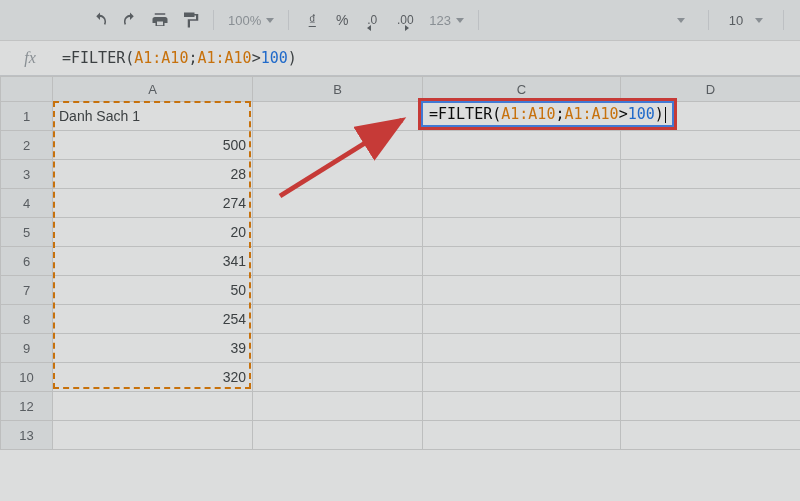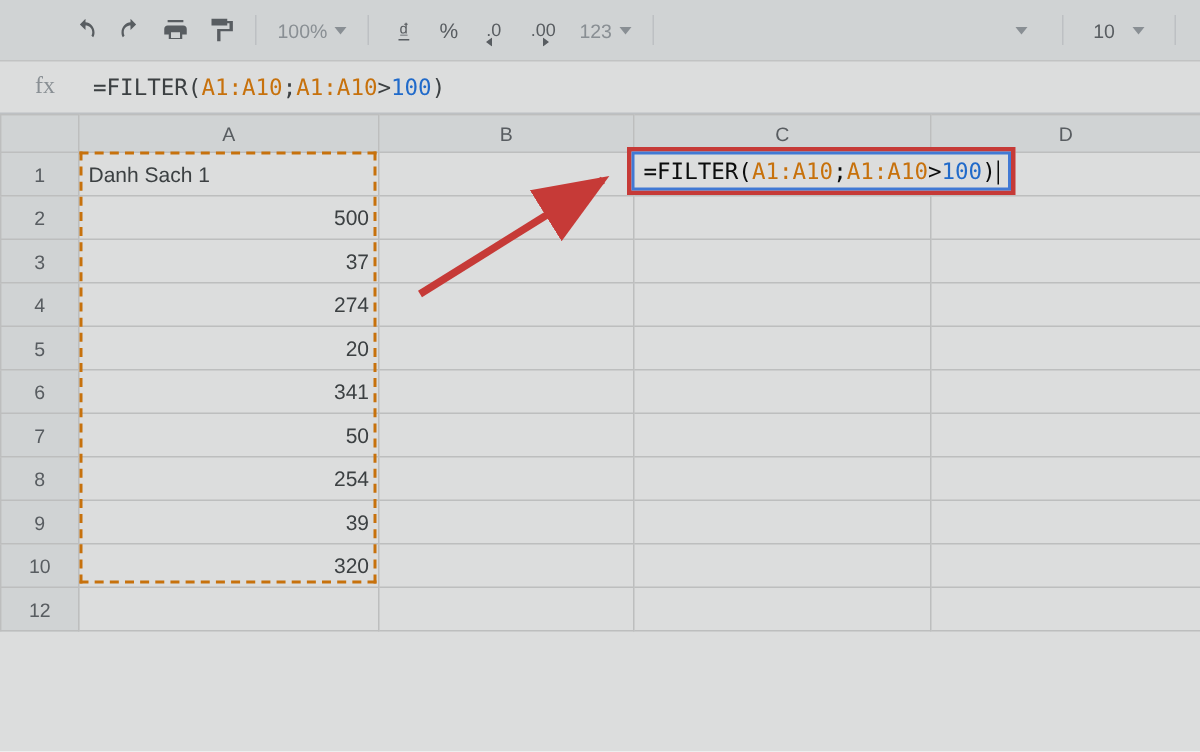--- a/index.html
+++ b/index.html
@@ -10,20 +10,21 @@
     overflow: hidden;
     position: relative;
   }
   .toolbar {
     height: 40px;
     display: flex;
     align-items: center;
     padding: 0 10px 0 44px;
     gap: 4px;
     color: #5f6368;
+    margin-left: 43px;
   }
   .tb-btn {
     width: 26px; height: 26px;
     display: inline-flex; align-items: center; justify-content: center;
     border-radius: 2px;
   }
   .tb-sep { width: 1px; height: 20px; background: #dadce0; margin: 0 6px; }
   .tb-drop { display:inline-flex; align-items:center; gap:2px; color:#9aa0a6; font-size:13px; padding:0 4px;}
   .caret {
     width:0; height:0; border-left:4px solid transparent; border-right:4px solid transparent;
@@ -39,21 +40,21 @@
   }
   .name-box {
     width: 92px; height:100%;
     display:flex; align-items:center; justify-content:space-between;
     padding:0 8px 0 14px;
     border-right:1px solid #dadce0;
     font-size:14px; color:#3c4043;
   }
   .fx-label {
     width:60px; display:flex; align-items:center; justify-content:center;
-    font-family: "Times New Roman", serif;
+    font-style: italic; font-family: "Times New Roman", serif;
     font-size:16px; color:#9aa0a6;
   }
   .fx-input {
     flex:1; font-family: "Consolas","Menlo",monospace;
     font-size:15px; color:#3c4043; padding-left:2px;
   }
   .fx-input .fn { color:#3c4043; }
   .fx-input .rng { color:#e67c00; }
   .fx-input .num { color:#1a73e8; }
   .fx-input .punc { color:#3c4043; }
@@ -231,21 +232,21 @@
           <td>
             <div class="cell-inner"></div>
           </td>
           <td>
             <div class="cell-inner"></div>
           </td>
         </tr>
         <tr>
           <th>3</th>
           <td class="num-cell">
-            <div class="cell-inner">37</div>
+            <div class="cell-inner">28</div>
           </td>
           <td>
             <div class="cell-inner"></div>
           </td>
           <td>
             <div class="cell-inner"></div>
           </td>
           <td>
             <div class="cell-inner"></div>
           </td>
@@ -350,20 +351,35 @@
           </td>
           <td>
             <div class="cell-inner"></div>
           </td>
           <td>
             <div class="cell-inner"></div>
           </td>
         </tr>
         <tr>
           <th>12</th>
+          <td>
+            <div class="cell-inner"></div>
+          </td>
+          <td>
+            <div class="cell-inner"></div>
+          </td>
+          <td>
+            <div class="cell-inner"></div>
+          </td>
+          <td>
+            <div class="cell-inner"></div>
+          </td>
+        </tr>
+        <tr>
+          <th>13</th>
           <td>
             <div class="cell-inner"></div>
           </td>
           <td>
             <div class="cell-inner"></div>
           </td>
           <td>
             <div class="cell-inner"></div>
           </td>
           <td>

